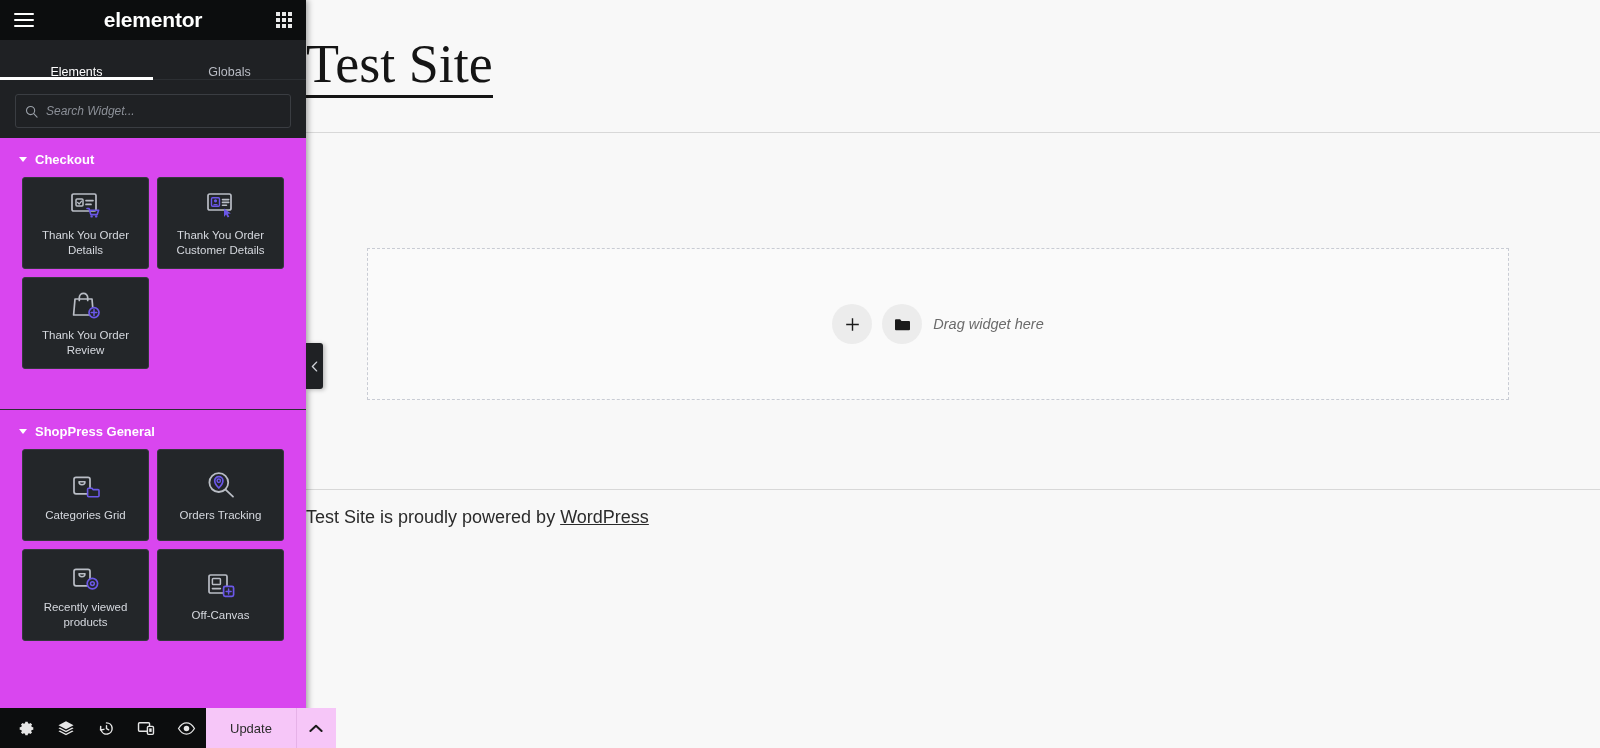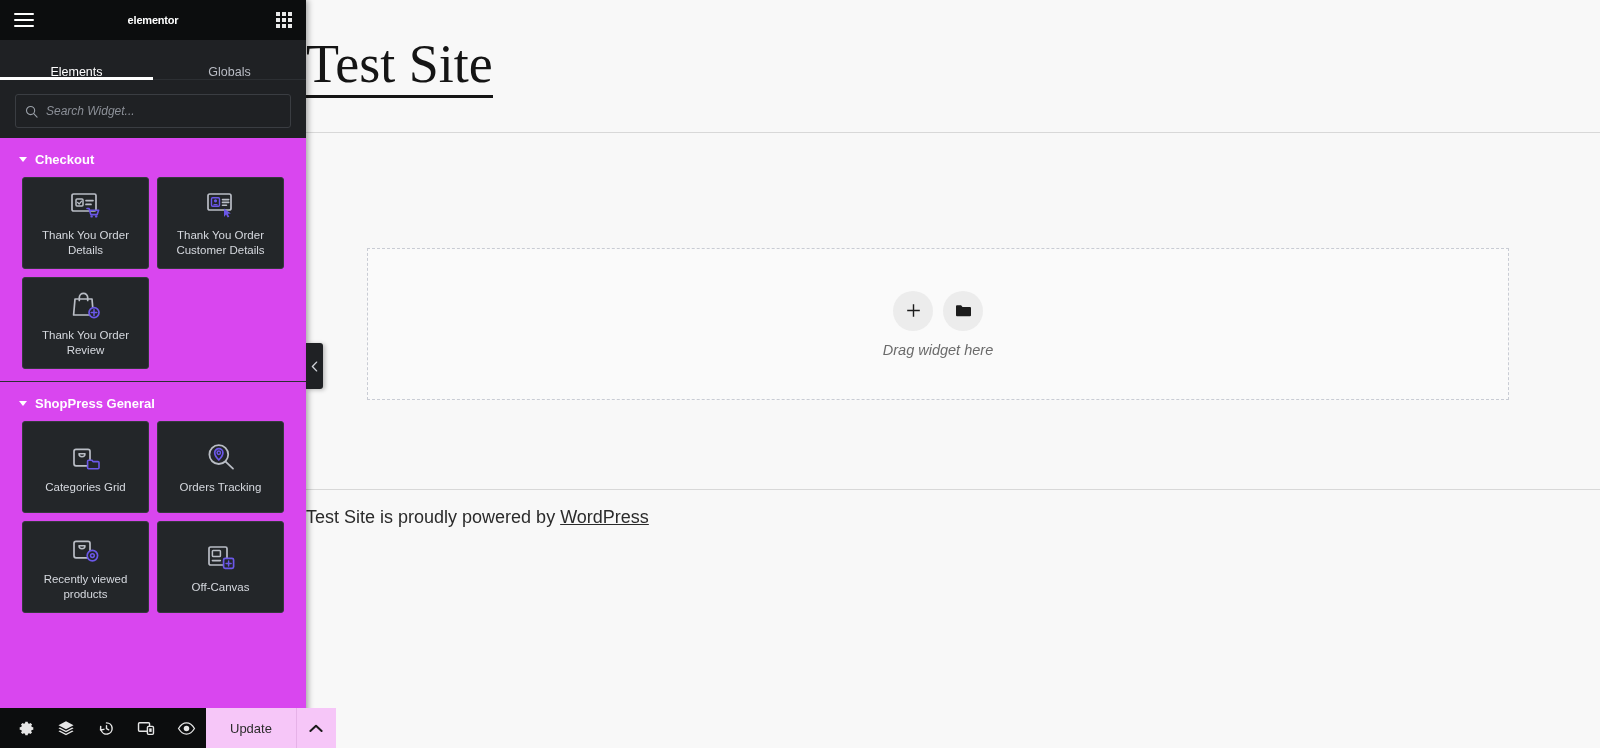--- a/index.html
+++ b/index.html
@@ -41,21 +41,21 @@
     width: 1600px; height: 356px;
     background: #f8f8f8;
     border-bottom: 1px solid #d8d8d8;
   }
   .dropzone {
     position: absolute; left: 367px; top: 114px;
     width: 1142px; height: 152px;
     border: 1px dashed #c9ccd4;
     background: #fafafa;
     display: flex;
-    flex-direction: column;
+    flex-direction: row;
     align-items: center;
     justify-content: center;
     gap: 11px;
   }
   .dz-btns { display: flex; gap: 10px; }
   .dz-btn {
     width: 40px; height: 40px;
     border-radius: 50%;
     background: #ececec;
     display: flex; align-items: center; justify-content: center;
@@ -102,21 +102,21 @@
     position: relative;
   }
   .hamburger { width: 20px; cursor: pointer; }
   .hamburger span {
     display: block; height: 2px; background: #fff;
     margin: 4px 0; border-radius: 1px;
   }
   .brand {
     position: absolute; left: 0; right: 0;
     text-align: center;
-    font-size: 11px; font-weight: bold;
+    font-size: 21px; font-weight: bold;
     color: #ffffff; letter-spacing: -0.2px;
     pointer-events: none;
   }
   .grid-icon {
     margin-left: auto;
     display: grid;
     grid-template-columns: repeat(3, 4px);
     grid-template-rows: repeat(3, 4px);
     gap: 2px;
     cursor: pointer;
@@ -388,21 +388,21 @@
                 <circle cx="24" cy="22.6" r="5" fill="#232629" stroke="#6b58e8" stroke-width="1.7"></circle>
                 <path d="M24 19.8 v5.6 M21.2 22.6 h5.6" stroke="#6b58e8" stroke-width="1.5" stroke-linecap="round"></path>
               </svg>
             </span>
             <span class="wlabel">Thank You Order Review</span>
           </div>
 
         </div>
       </div>
 
-      <div class="cat" style="margin-top:8px">
+      <div class="cat" style="margin-top:36px">
         <div class="cat-title">
           <span class="caret"></span>
           <span>ShopPress General</span>
         </div>
         <div class="wgrid">
 
           <div class="widget">
             <span class="wicon">
               <svg width="32" height="28" viewBox="0 0 32 28">
                 <path d="M4 8.4 a2 2 0 0 1 2-2 h12 a2 2 0 0 1 2 2 v12.4 a2 2 0 0 1-2 2 H6 a2 2 0 0 1-2-2 z" stroke="#b9bdc5" stroke-width="1.7" fill="none"></path>

